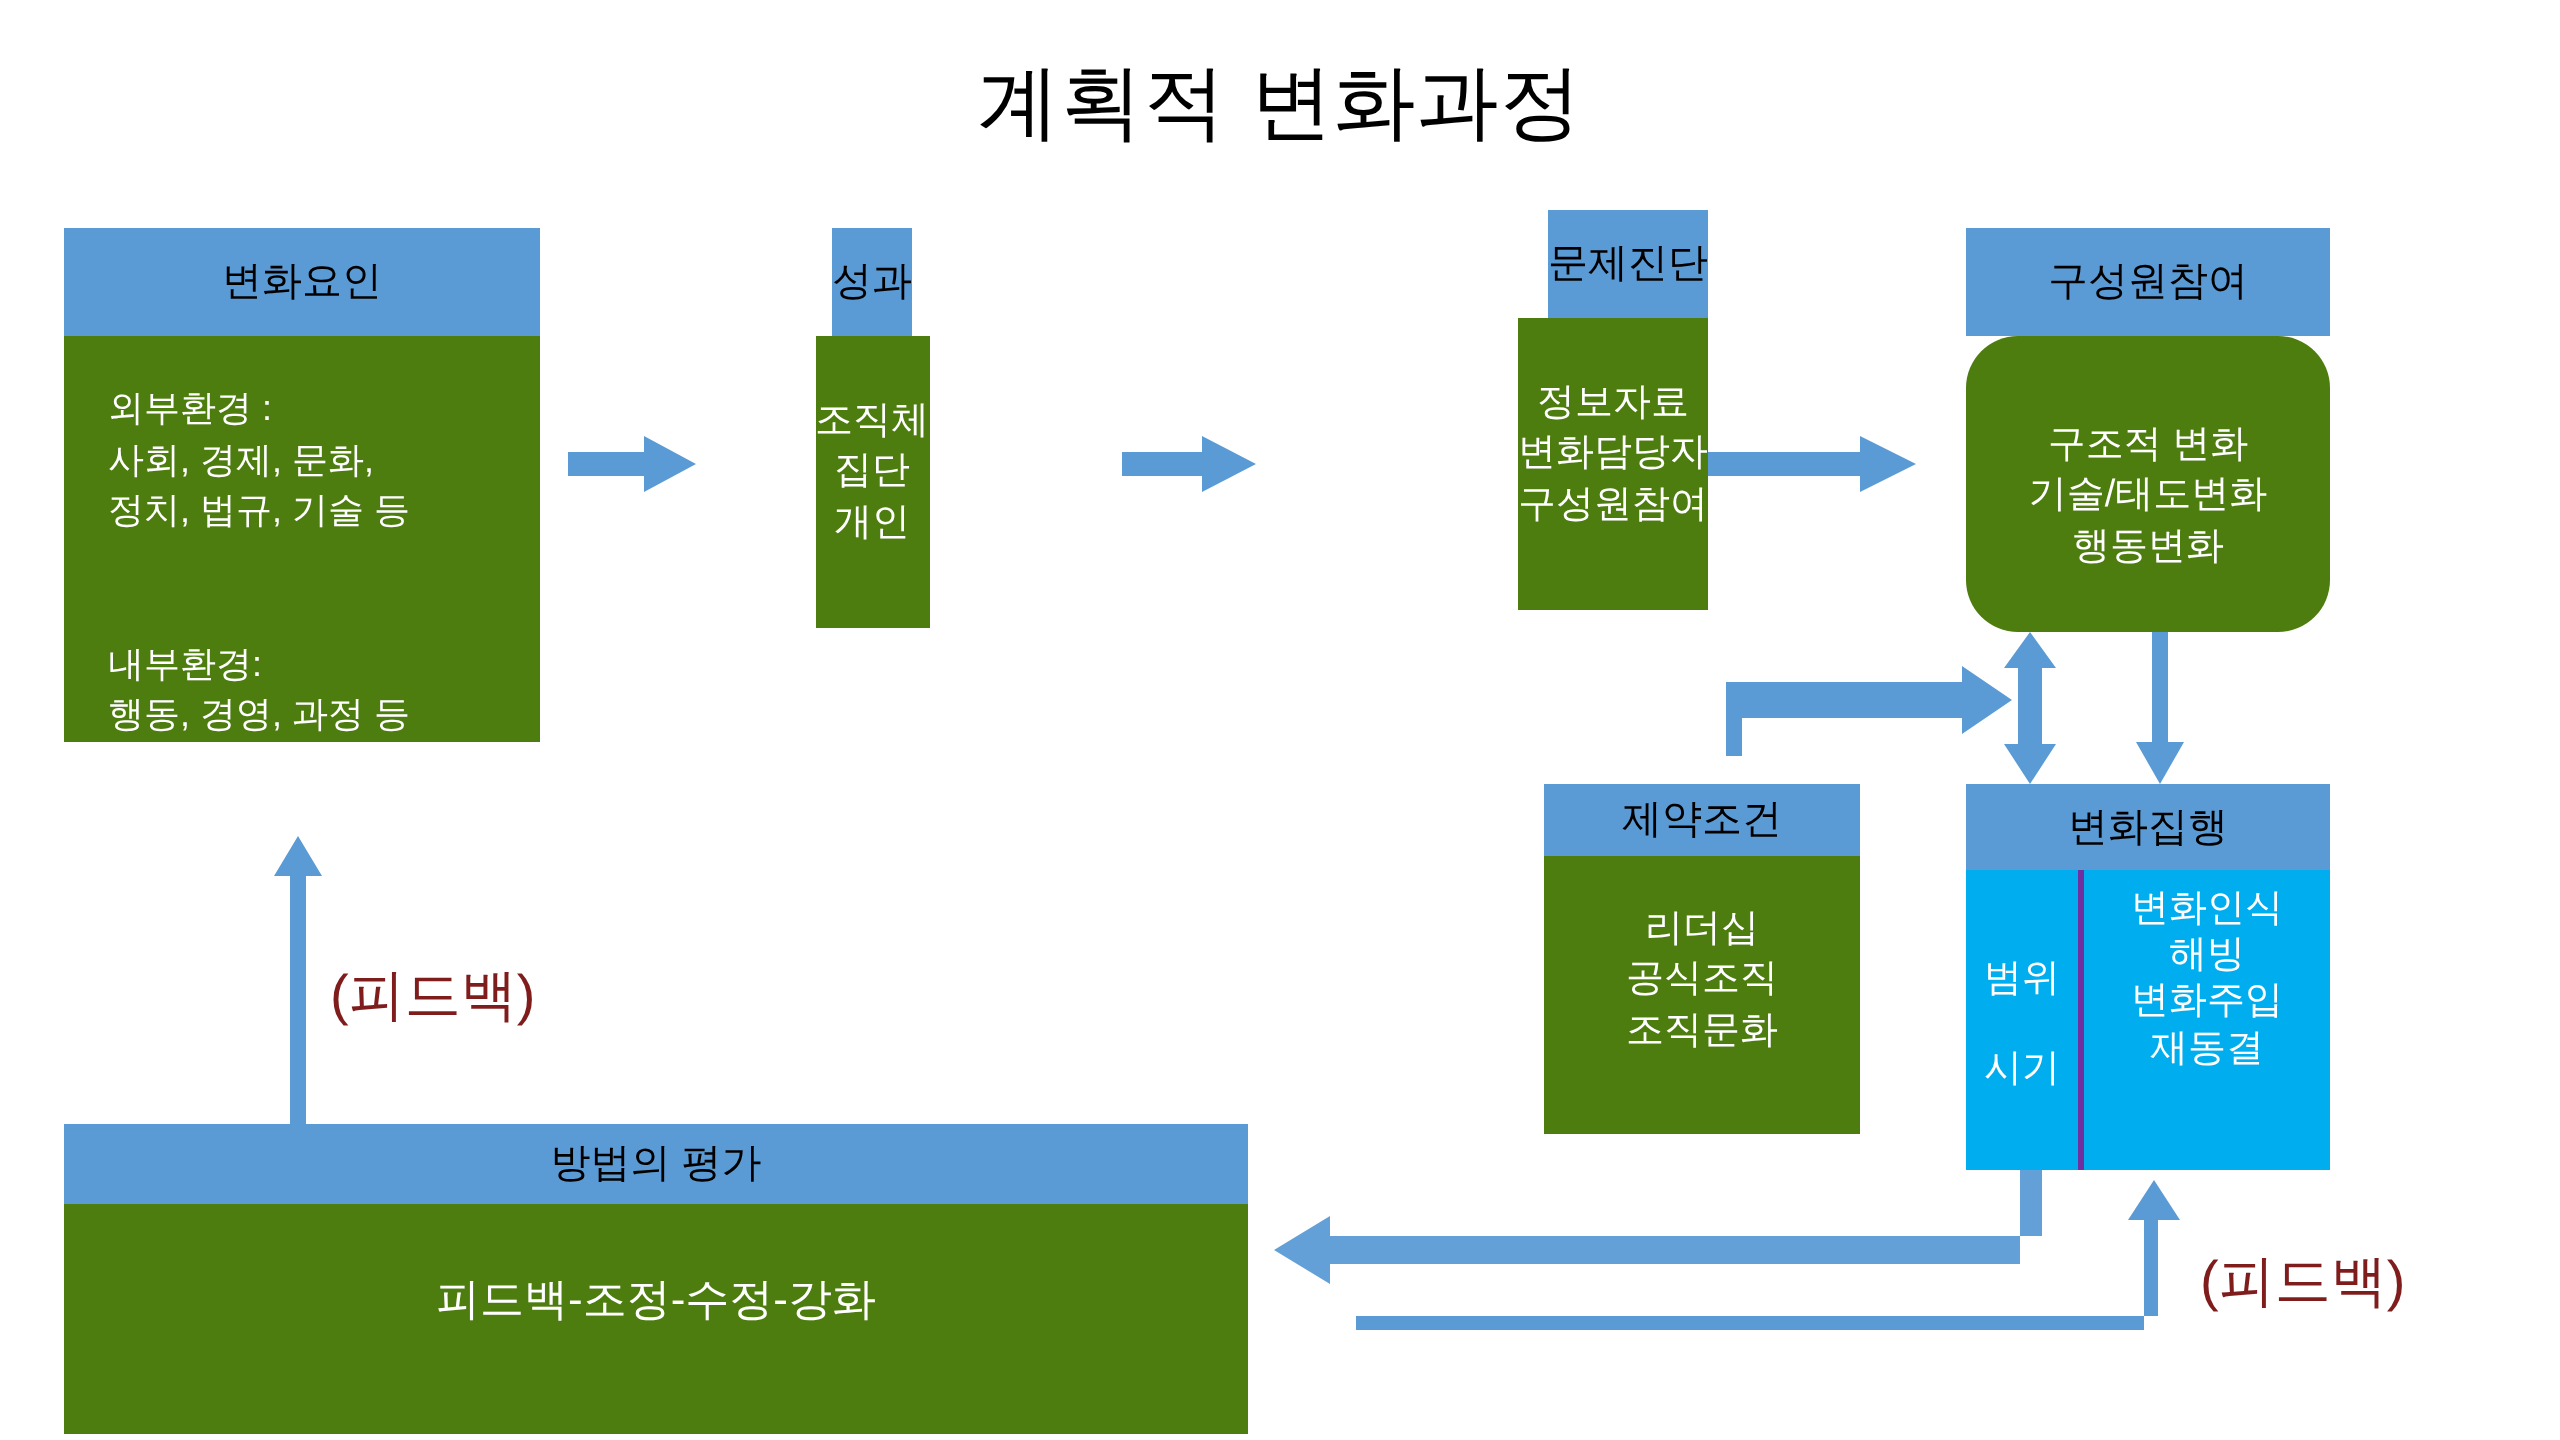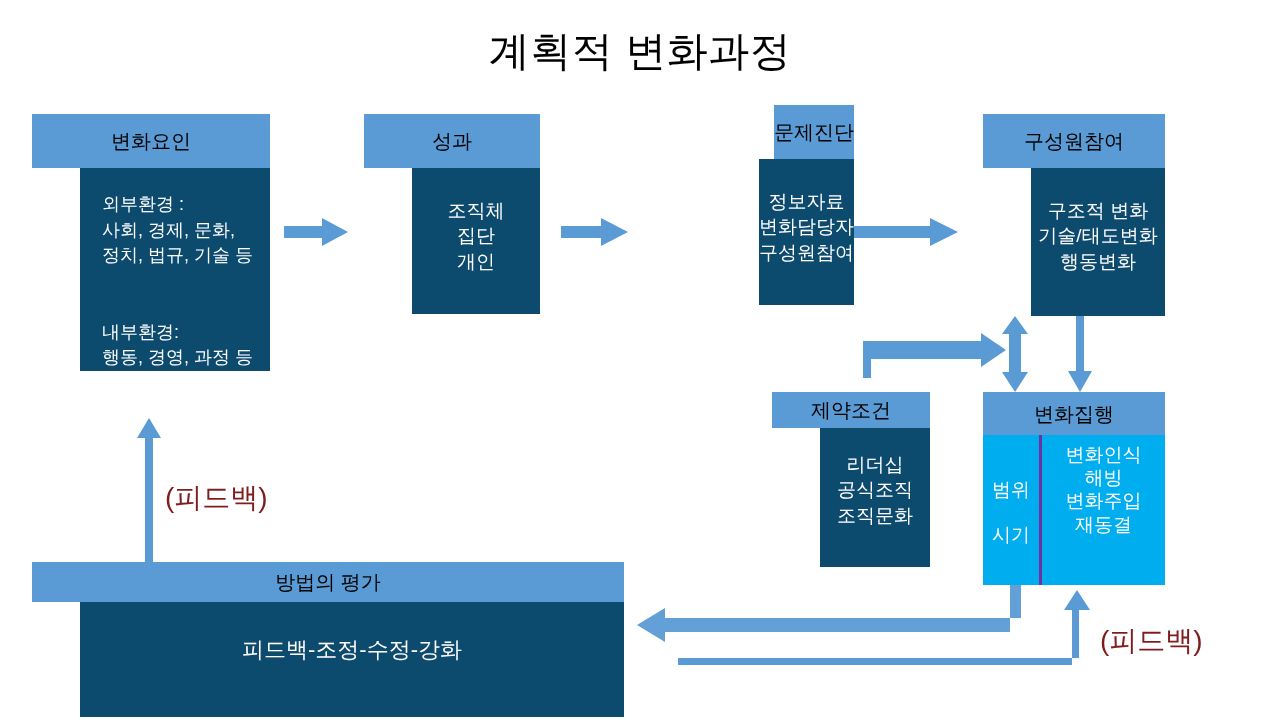--- a/index.html
+++ b/index.html
@@ -39,30 +39,29 @@
     background: #5B9BD5;
     color: #000000;
     display: flex;
     align-items: center;
     justify-content: center;
     font-size: 20px;
     line-height: 1.1;
     flex: 0 0 auto;
   }
   .box-body {
-    background: #0c4a6e;
+    background: #4d7c0f;
     color: #ffffff;
     flex: 1 1 auto;
     display: flex;
     align-items: flex-start;
     justify-content: center;
     font-size: 19px;
     line-height: 1.33;
     white-space: pre-line;
-    margin-left: 48px;
   }
   .box-body.left { justify-content: flex-start; text-align: left; }
   .box-body.ctext { text-align: center; }
 
   
   .split-body {
     background: #00AEEF;
     flex: 1 1 auto;
     display: flex;
     flex-direction: row;
@@ -166,37 +165,37 @@
     <div class="box-header" style="height:54px;">변화요인</div>
     <div class="box-body left" style="padding:24px 0 0 22px; font-size:18px; line-height:1.42;">외부환경 :
 사회, 경제, 문화,
 정치, 법규, 기술 등
 
 
 내부환경:
  행동, 경영, 과정 등</div>
   </div>
 
-  <div class="box" style="left:364px; top:114px; width:176px; height:200px;">
+  <div class="box" style="left:348px; top:114px; width:176px; height:200px;align-items:center;">
     <div class="box-header" style="height:54px;">성과</div>
     <div class="box-body ctext" style="padding-top:30px;">조직체
 집단
 개인</div>
   </div>
 
   <div class="box" style="left:638px; top:105px; width:216px; height:200px;align-items:flex-end;">
     <div class="box-header" style="height:54px;">문제진단</div>
     <div class="box-body ctext" style="padding-top:30px;">정보자료
 변화담당자
 구성원참여</div>
   </div>
 
   <div class="box" style="left:983px; top:114px; width:182px; height:202px;">
     <div class="box-header" style="height:54px;">구성원참여</div>
-    <div class="box-body ctext" style="padding-top:30px;">구조적 변화
+    <div class="box-body ctext" style="padding-top:42px;border-radius:26px;">구조적 변화
 기술/태도변화
 행동변화</div>
   </div>
 
   <div class="box" style="left:772px; top:392px; width:158px; height:175px;">
     <div class="box-header" style="height:36px;">제약조건</div>
     <div class="box-body ctext" style="padding-top:24px;">리더십
 공식조직
 조직문화</div>
   </div>

